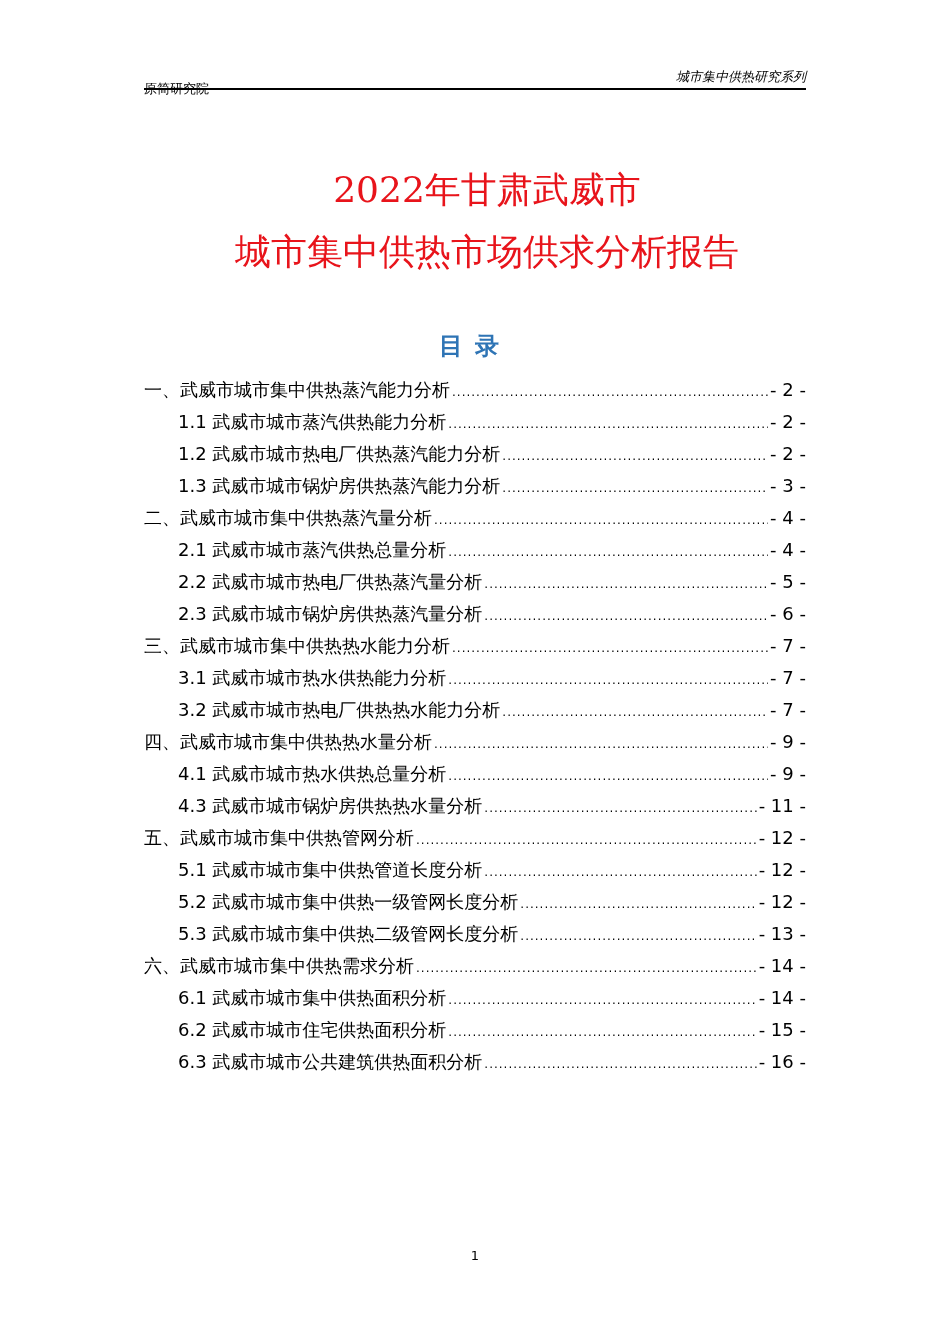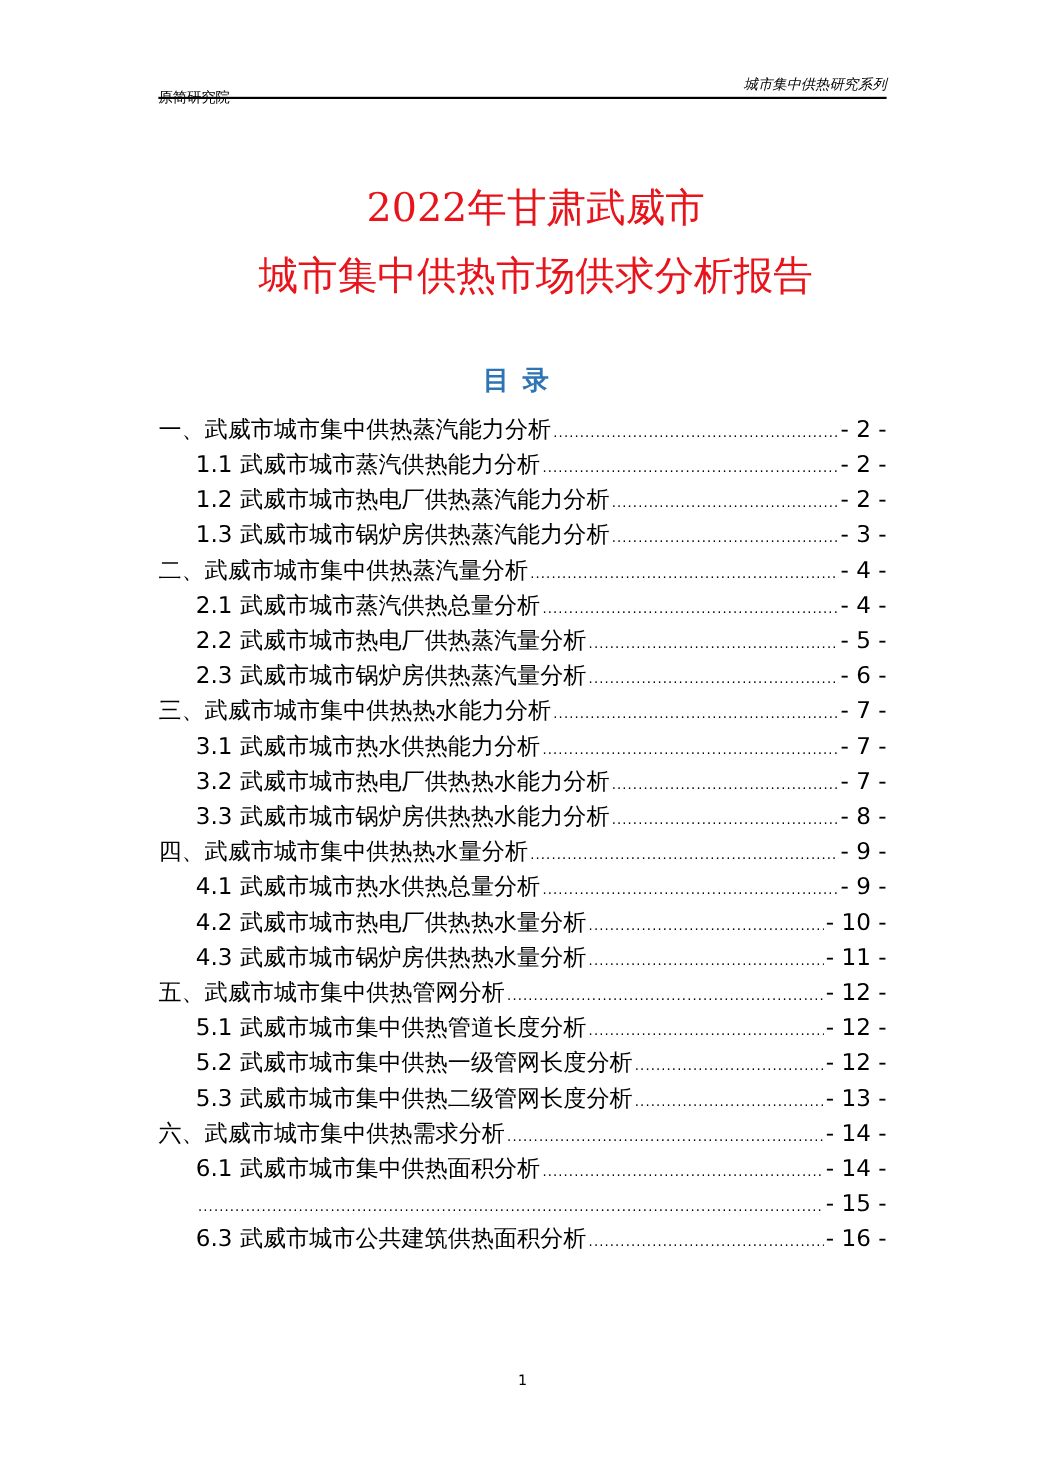--- a/index.html
+++ b/index.html
@@ -10,21 +10,21 @@
   .header .left { position: absolute; left: 0; top: 12px; }
   .header .right { position: absolute; right: 0; top: 0; font-style: italic; }
   .title { position: absolute; left: 0; width: 950px; text-align: center; color: #e8141b;
            font-family: "DejaVu Serif", serif; font-size: 36px; line-height: 1; padding-left: 12px; }
   .title1 { top: 172px; }
   .title2 { top: 234px; text-align: center; }
   .toc-title { position: absolute; left: 0; top: 330px; width: 950px; text-align: center;
                color: #2e74b5; font-weight: bold; font-size: 24px; letter-spacing: 12px; }
   .toc { position: absolute; left: 144px; top: 374px; width: 662px; }
   .toc-row { height: 32px; line-height: 32px; display: flex; align-items: baseline;
-             font-size: 21px; white-space: nowrap; }
+             font-size: 18px; white-space: nowrap; }
   .toc-row.l2 { padding-left: 34px; }
   .toc-row .text { flex: 0 0 auto; }
   .toc-row .dots { flex: 1 1 auto; overflow: hidden; margin: 0 2px; font-size: 12px; letter-spacing: 1px; }
   .toc-row .dots::before { content: "........................................................................................................................................................................................................"; }
   .toc-row .page { flex: 0 0 auto; }
   .page-num { position: absolute; left: 0; top: 1248px; width: 950px; text-align: center; font-size: 13px; }
 </style>
 </head>
 <body>
 
@@ -87,39 +87,29 @@
     <div class="toc-row l2">
       <span class="text">3.1 武威市城市热水供热能力分析</span>
       <span class="dots"></span>
       <span class="page">- 7 -</span>
     </div>
     <div class="toc-row l2">
       <span class="text">3.2 武威市城市热电厂供热热水能力分析</span>
       <span class="dots"></span>
       <span class="page">- 7 -</span>
     </div>
-    <div class="toc-row l2">
-      <span class="text">3.3 武威市城市锅炉房供热热水能力分析</span>
-      <span class="dots"></span>
-      <span class="page">- 8 -</span>
-    </div>
     <div class="toc-row l1">
       <span class="text">四、武威市城市集中供热热水量分析</span>
       <span class="dots"></span>
       <span class="page">- 9 -</span>
     </div>
     <div class="toc-row l2">
       <span class="text">4.1 武威市城市热水供热总量分析</span>
       <span class="dots"></span>
       <span class="page">- 9 -</span>
-    </div>
-    <div class="toc-row l2">
-      <span class="text">4.2 武威市城市热电厂供热热水量分析</span>
-      <span class="dots"></span>
-      <span class="page">- 10 -</span>
     </div>
     <div class="toc-row l2">
       <span class="text">4.3 武威市城市锅炉房供热热水量分析</span>
       <span class="dots"></span>
       <span class="page">- 11 -</span>
     </div>
     <div class="toc-row l1">
       <span class="text">五、武威市城市集中供热管网分析</span>
       <span class="dots"></span>
       <span class="page">- 12 -</span>
@@ -143,20 +133,21 @@
       <span class="text">六、武威市城市集中供热需求分析</span>
       <span class="dots"></span>
       <span class="page">- 14 -</span>
     </div>
     <div class="toc-row l2">
       <span class="text">6.1 武威市城市集中供热面积分析</span>
       <span class="dots"></span>
       <span class="page">- 14 -</span>
     </div>
     <div class="toc-row l2">
+      <span class="text">6.2 武威市城市住宅供热面积分析</span>
       <span class="dots"></span>
       <span class="page">- 15 -</span>
     </div>
     <div class="toc-row l2">
       <span class="text">6.3 武威市城市公共建筑供热面积分析</span>
       <span class="dots"></span>
       <span class="page">- 16 -</span>
     </div>
   </div>
 

